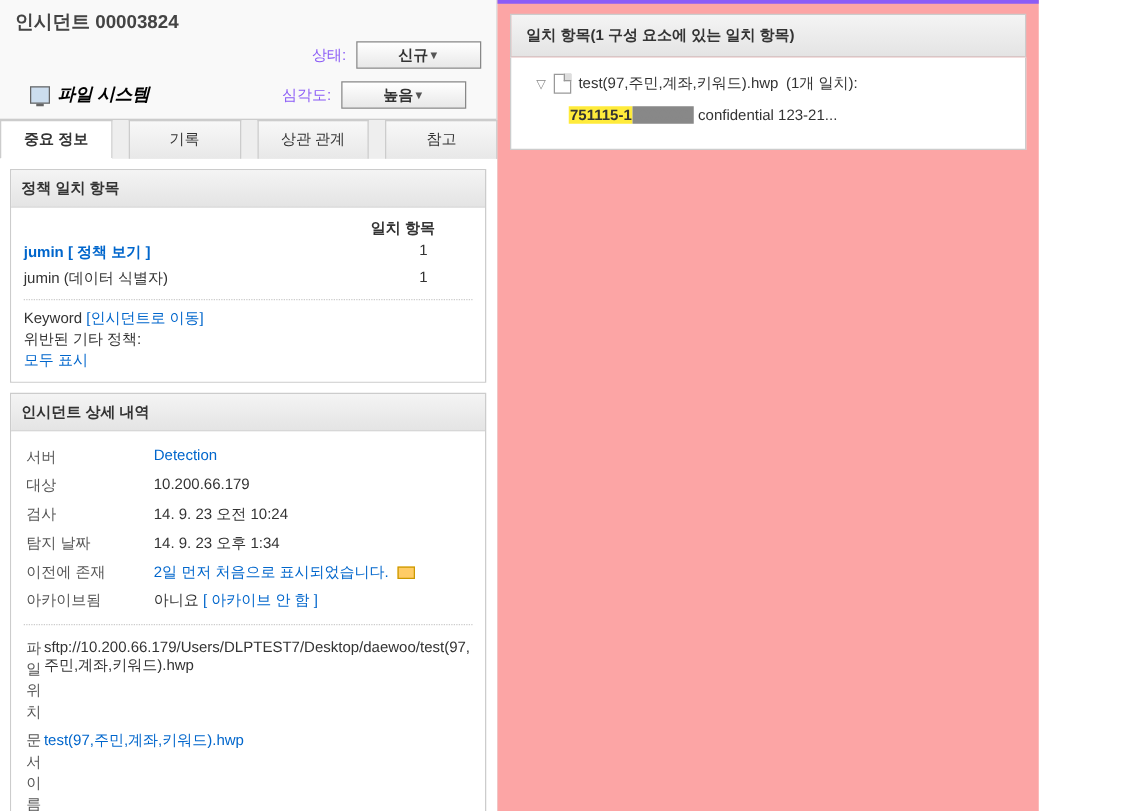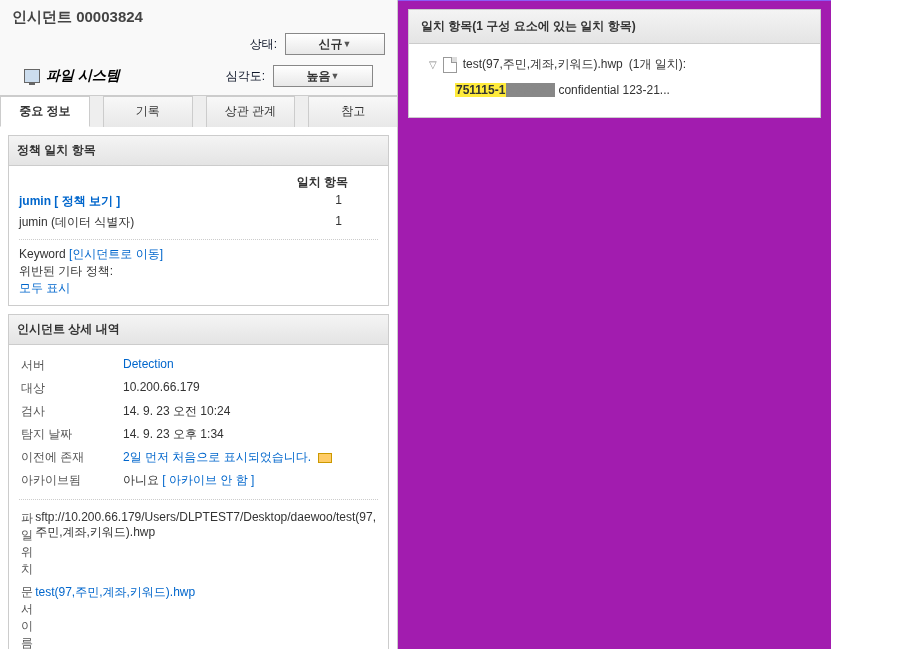--- a/index.html
+++ b/index.html
@@ -1,25 +1,25 @@
 <!DOCTYPE html>
 <html><head>
 <meta charset="utf-8">
 <style>
 * { box-sizing: border-box; margin: 0; padding: 0; }
 body { font-family: "Malgun Gothic", Arial, sans-serif; font-size: 12px; color: #333; background: #fff; }
 .container { display: flex; width: 831px; height: 649px; }
 .left-panel { width: 398px; border-right: 1px solid #ccc; background: #f9f9f9; }
-.right-panel { flex: 1; background: #a21caf; border-top: 1px solid #8b5cf6; }
+.right-panel { flex: 1; background: #fca5a5; border-top: 3px solid #8b5cf6; }
 
 .header { padding: 8px 12px 4px 12px; background: #f9f9f9; }
 .title-row { display: flex; align-items: center; margin-bottom: 6px; }
 .title { font-size: 15px; font-weight: bold; color: #444; }
 .form-row { display: flex; justify-content: flex-end; align-items: center; gap: 8px; margin-bottom: 6px; }
-.form-label { font-size: 12px; color: #0f172a; }
+.form-label { font-size: 12px; color: #8b5cf6; }
 .dropdown { width: 100px; height: 22px; border: 1px solid #888; background: linear-gradient(#fff,#e8e8e8); padding: 0 4px; font-size: 12px; font-weight: bold; display: flex; align-items: center; justify-content: center; cursor: pointer; }
 .dropdown .arrow { font-size: 9px; color: #555; }
 
 .subheader { display: flex; align-items: center; padding: 4px 12px; }
 .monitor-icon { width: 16px; height: 14px; border: 1px solid #666; background: #cde; margin-right: 6px; display: inline-block; position: relative; }
 .monitor-icon::after { content: ""; position: absolute; bottom: -3px; left: 4px; width: 6px; height: 2px; background: #666; }
 .sub-title { font-size: 14px; font-weight: bold; color: #000000; font-style: italic; }
 
 .tabs { display: flex; background: #eee; border-top: 1px solid #ccc; gap: 14px; }
 .tab { padding: 6px 0; text-align: center; border: 1px solid #ccc; border-bottom: none; background: linear-gradient(#f8f8f8,#e8e8e8); font-size: 12px; cursor: pointer; flex: 1; margin-right: -1px; }

